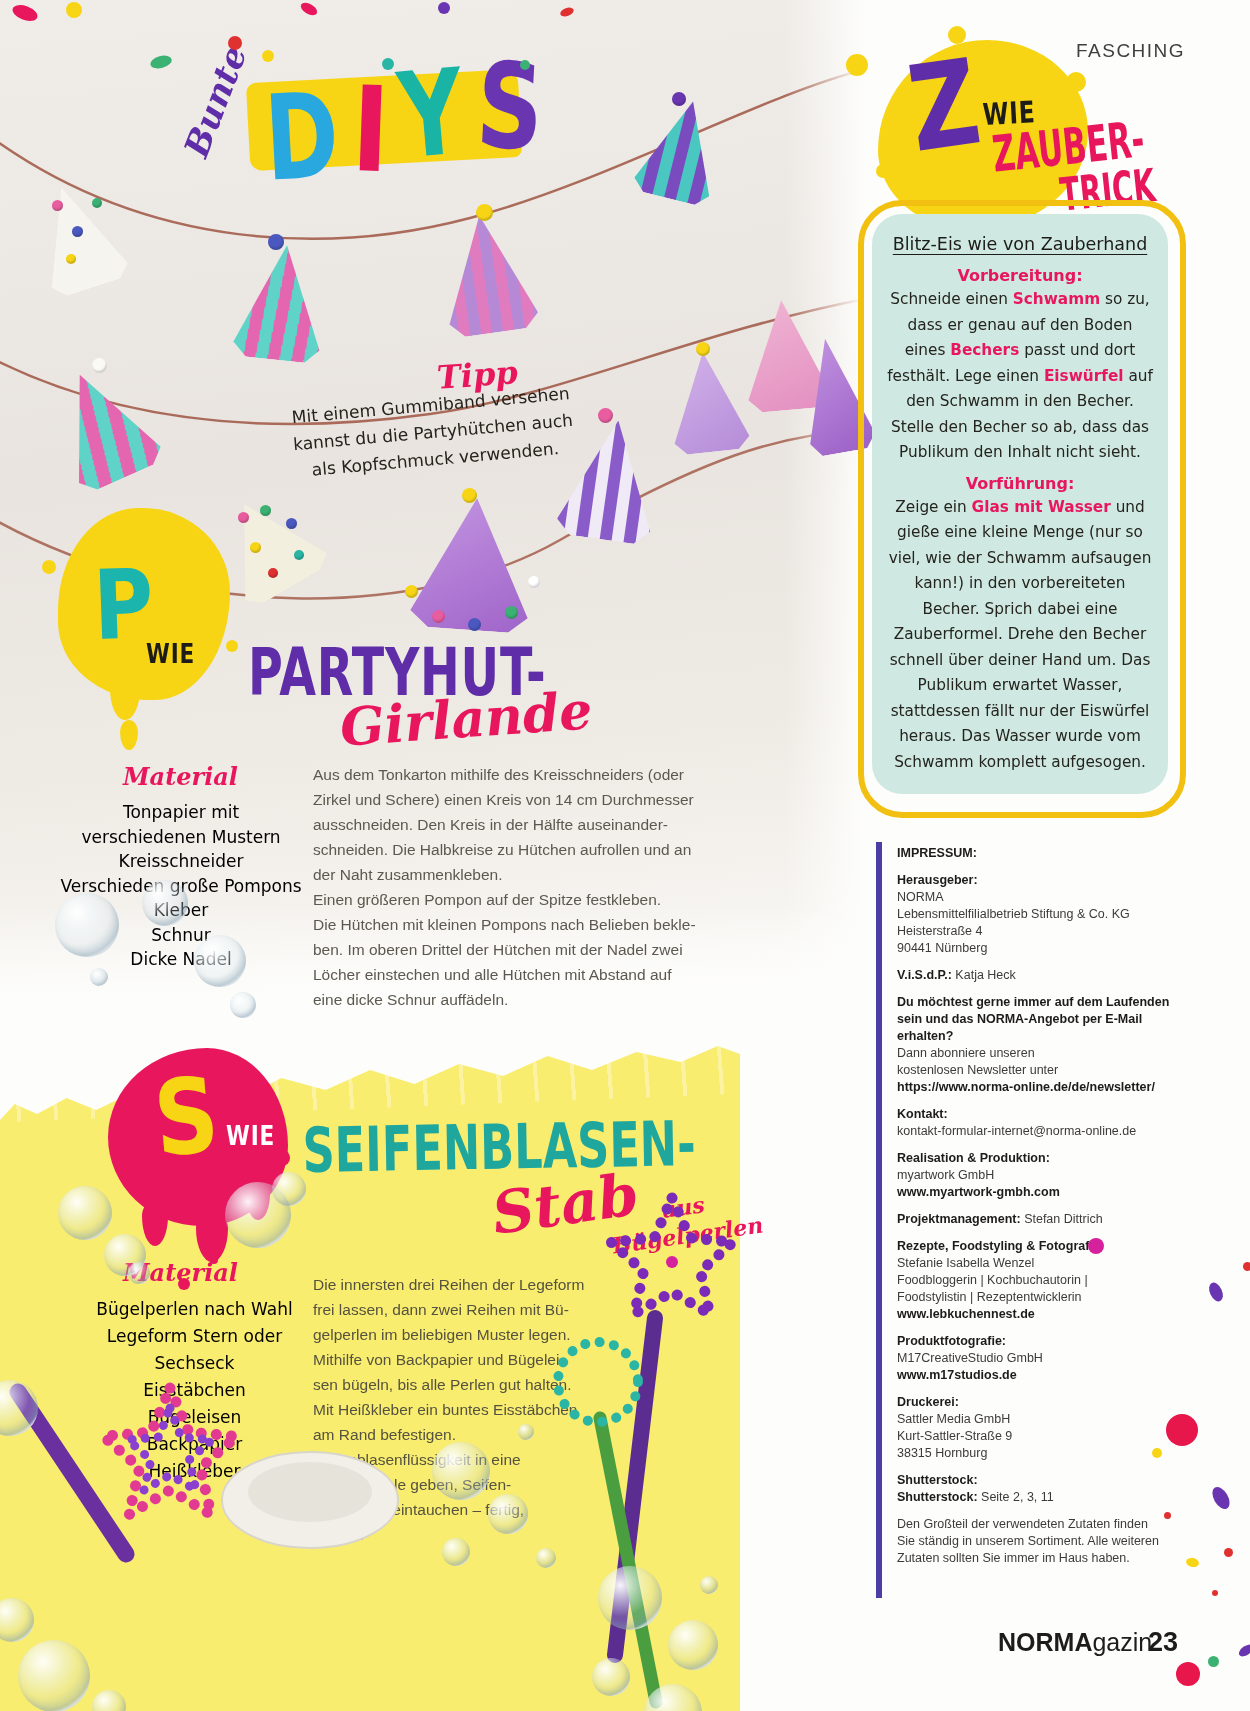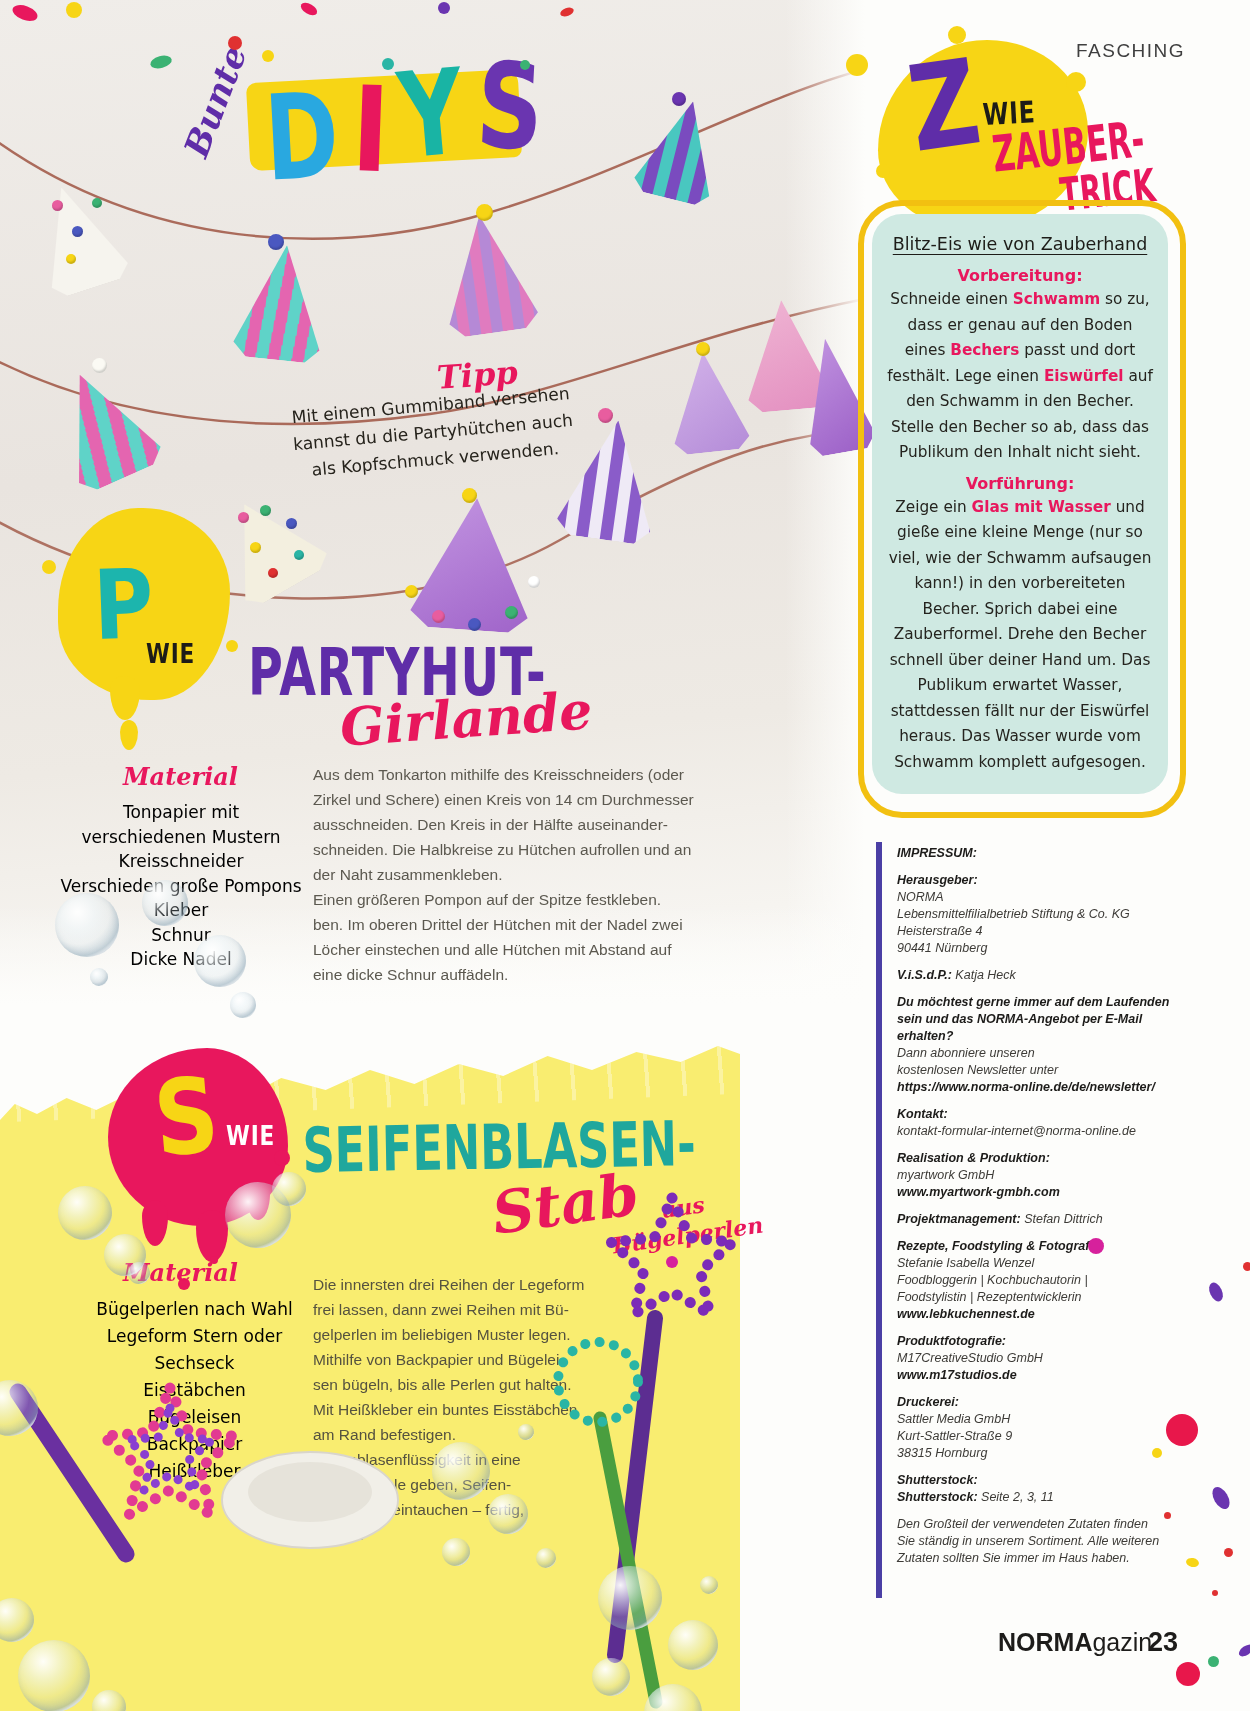--- a/index.html
+++ b/index.html
@@ -51,21 +51,21 @@
             color:#e8175d;font-size:24px;text-align:center;}
   .mat-list{position:absolute;text-align:center;font-size:17px;line-height:24.5px;}
 
   
   .bodytext{position:absolute;font-size:15.5px;line-height:25px;color:#5b584f;}
   .bodytext div{white-space:nowrap;}
 
   
   .impbar{left:876px;top:842px;width:6px;height:756px;background:#4b3fa5;}
   .imp{left:897px;top:845px;width:300px;font-size:12.5px;line-height:17px;color:#3d3b37;}
-  .imp div{white-space:nowrap;font-style:italic;}
+  .imp div{white-space:nowrap;}
   .imp b{color:#1d1c1a;}
   .imp .blk{margin-bottom:10px;}
   .note{margin-top:2px;}
 
   
   .yellow{left:0;top:1040px;width:740px;height:671px;background:#f9ed70;
     clip-path:polygon(0 80px,2% 64px,5% 74px,9% 58px,13% 70px,18% 52px,23% 64px,28% 44px,33% 58px,
       38% 38px,44% 50px,50% 30px,56% 44px,62% 24px,68% 36px,74% 16px,80% 30px,86% 12px,92% 22px,
       97% 6px,100% 14px,100% 100%,0 100%);}
   .yellow::before{content:"";position:absolute;left:0;top:8px;width:100%;height:60px;
@@ -189,20 +189,21 @@
     <div>Dicke Nadel</div>
   </div>
 
   <div class="bodytext" style="left:313px;top:762px;width:420px;">
     <div>Aus dem Tonkarton mithilfe des Kreisschneiders (oder</div>
     <div>Zirkel und Schere) einen Kreis von 14 cm Durchmesser</div>
     <div>ausschneiden. Den Kreis in der Hälfte auseinander-</div>
     <div>schneiden. Die Halbkreise zu Hütchen aufrollen und an</div>
     <div>der Naht zusammenkleben.</div>
     <div>Einen größeren Pompon auf der Spitze festkleben.</div>
+    <div>Die Hütchen mit kleinen Pompons nach Belieben bekle-</div>
     <div>ben. Im oberen Drittel der Hütchen mit der Nadel zwei</div>
     <div>Löcher einstechen und alle Hütchen mit Abstand auf</div>
     <div>eine dicke Schnur auffädeln.</div>
   </div>
 
   <div class="abs yellow"></div>
 
   <div class="abs blob blob-p" style="left:108px;top:1048px;width:180px;height:178px;border-radius:55% 45% 48% 52%/50% 55% 45% 50%;"></div>
   <div class="cf" style="left:142px;top:1200px;width:26px;height:46px;background:#e8175d;border-radius:50%/35% 35% 65% 65%;"></div>
   <div class="cf" style="left:196px;top:1210px;width:32px;height:52px;background:#e8175d;border-radius:50%/35% 35% 65% 65%;"></div>

